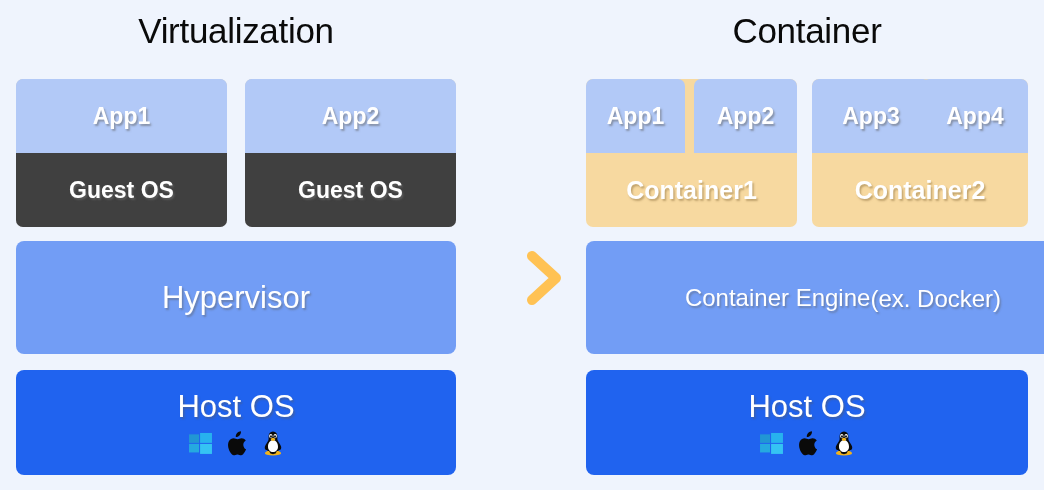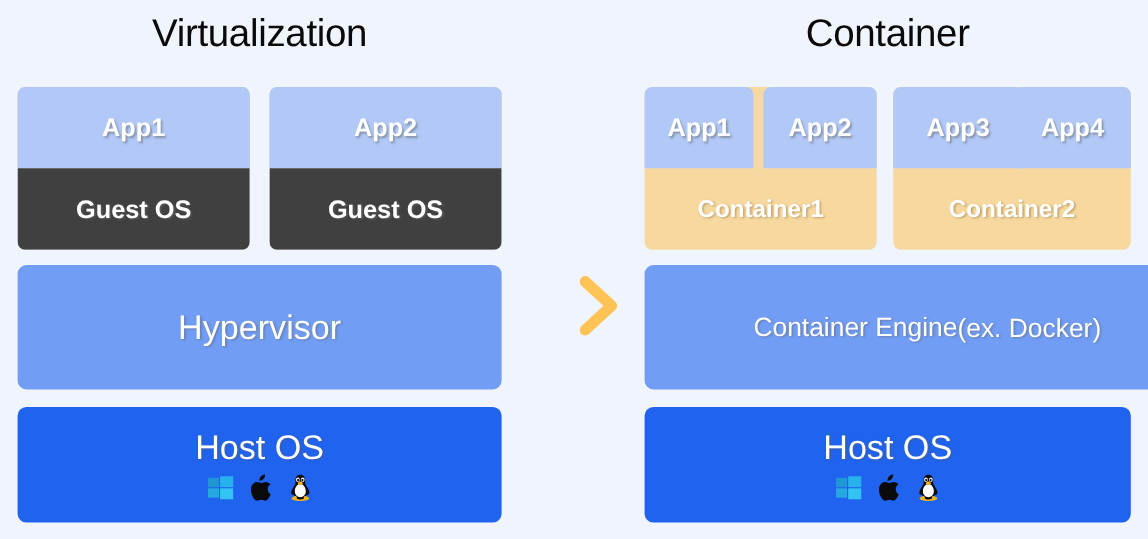--- a/index.html
+++ b/index.html
@@ -105,21 +105,21 @@
     background: #f7d9a0;
     overflow: visible;
   }
   .ctr-group .ctr-label {
     position: absolute;
     left: 0; right: 0; bottom: 0;
     height: 74px;
     display: flex;
     align-items: center;
     justify-content: center;
-    font-size: 22px;
+    font-size: 25px;
     font-weight: bold;
     color: #ffffff;
     text-shadow: 1.5px 1.5px 2px rgba(150,120,70,0.55);
     margin-top: 15px;
   }
   .ctr-group .app {
     position: absolute;
     top: 0;
     height: 74px;
     background: #b2c9f7;

